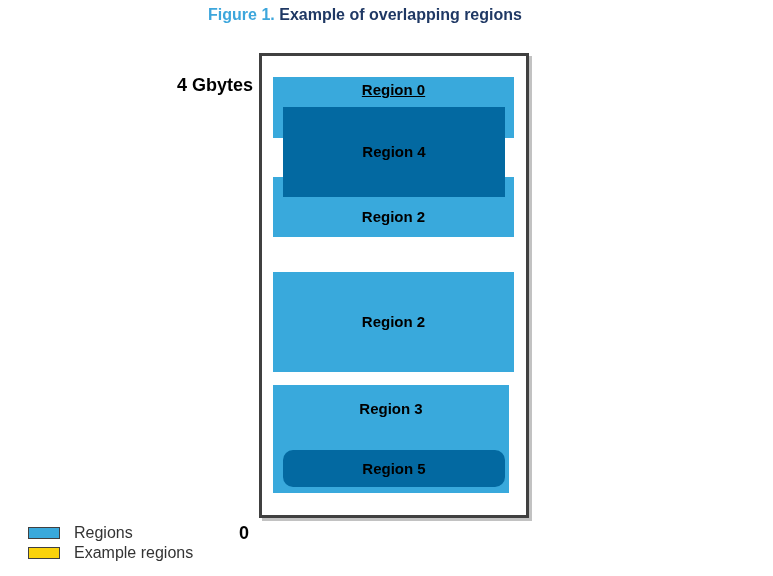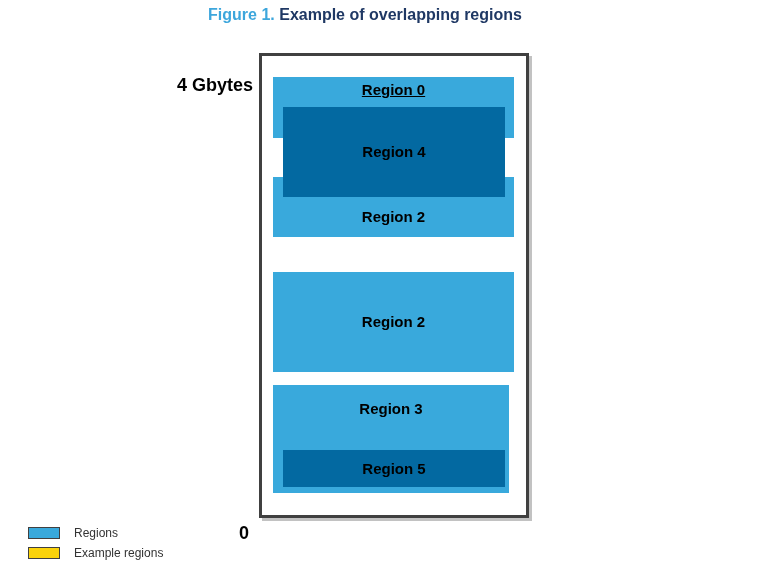--- a/index.html
+++ b/index.html
@@ -70,36 +70,36 @@
   .region-1 { left: 273px; top: 177px; width: 241px; height: 60px; }
   .region-1 .lbl { position: absolute; bottom: 11px; left: 0; }
 
   .region-2 { left: 273px; top: 272px; width: 241px; height: 100px;
               display: flex; align-items: center; justify-content: center; }
 
   .region-3 { left: 273px; top: 385px; width: 236px; height: 108px; }
   .region-3 .lbl { position: absolute; top: 15px; left: 0; }
 
   .region-5 { left: 283px; top: 450px; width: 222px; height: 37px;
-              display: flex; align-items: center; justify-content: center; }
+              display: flex; align-items: center; justify-content: center; border-radius: 10px; }
 
   
   .legend-row { position: absolute; left: 28px; }
   .legend-swatch {
     position: absolute;
     left: 0; top: 0;
     width: 32px; height: 12px;
     border: 1px solid #404040;
   }
   .legend-swatch.sw-blue   { background: #39a9dc; }
   .legend-swatch.sw-yellow { background: #fbd30b; }
   .legend-label {
     position: absolute;
     left: 46px; top: -1px;
-    font-size: 12px;
+    font-size: 16px;
     line-height: 14px;
     color: #333333;
     white-space: nowrap;
   }
   .legend-row-1 { top: 527px; }
   .legend-row-2 { top: 547px; }
 </style>
 </head>
 <body>
 

